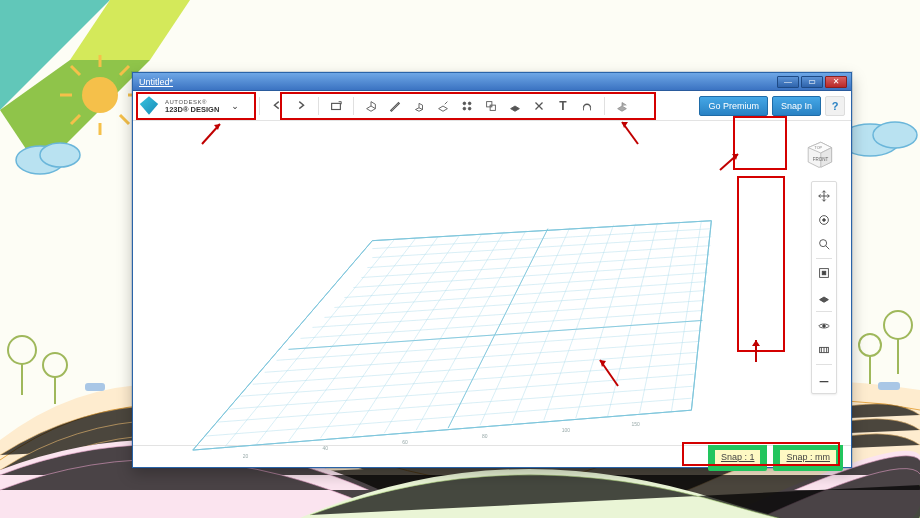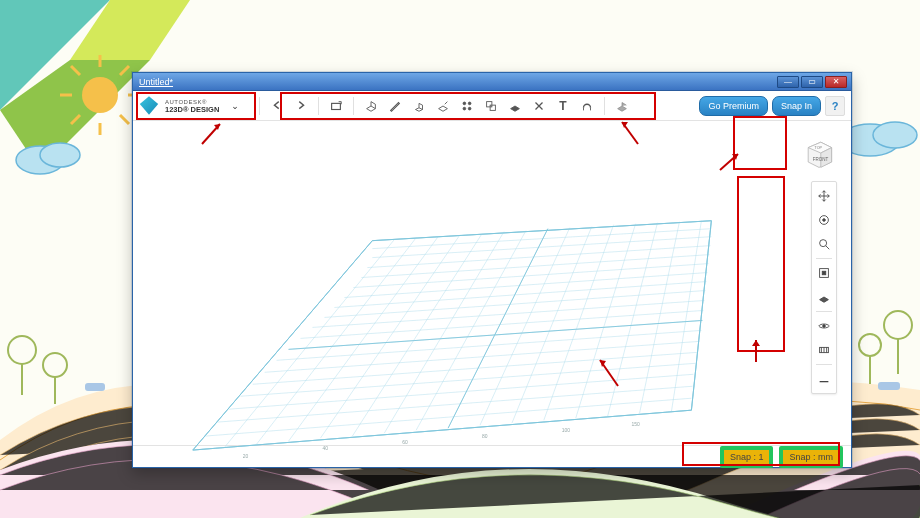--- a/index.html
+++ b/index.html
@@ -77,21 +77,21 @@
   .tbtn {
     width: 22px; height: 22px; border-radius:2px;
     display:flex; align-items:center; justify-content:center;
     color:#555; font-size:12px; cursor:pointer;
   }
   .tbtn svg { width:14px; height:14px; fill:#555; stroke:#555; }
   .right-actions { margin-left:auto; display:flex; gap:4px; padding-right:6px; align-items:center;}
   .btn {
     height: 20px; padding: 0 8px;
     font-size: 9px; color:#fff;
-    border-radius: 7px;
+    border-radius: 2px;
     display:flex; align-items:center;
     cursor:pointer;
     background: linear-gradient(#45a7e6,#2982c4);
     border: 1px solid #1f6ca8;
   }
   .helpbtn {
     width:20px; height:20px; border-radius:2px;
     background:#f1f1f1; border:1px solid #ddd;
     color:#2982c4; font-weight:bold; font-size:11px;
     display:flex; align-items:center; justify-content:center;
@@ -125,22 +125,22 @@
   .navbtn svg { width:14px; height:14px; fill:#444; stroke:#444;}
   .navsep { width:16px; height:1px; background:#e0e0e0;}
 
   
   .statusbar {
     height:22px; border-top:1px solid #e3e3e3;
     display:flex; align-items:center; justify-content:flex-end;
     padding: 0 8px; gap:6px; font-size:9px; color:#444;
   }
   .statusbox {
-    border:4px solid #22c55e; border-radius:2px;
-    padding:2px 6px; background:#eab308;
+    border:7px solid #22c55e; border-radius:2px;
+    padding:2px 6px; background:#fef9c3;text-decoration:underline;
   }
 
   
   .anno { position:absolute; pointer-events:none; z-index:5;}
   .box { border:2px solid #d40000; }
   .num { position:absolute; color:#b00000; font-size:14px; font-weight:bold; }
   .arrow { position:absolute; width:40px; height:40px; }
   .arrow svg { width:100%; height:100%; }
 </style>
 </head>

